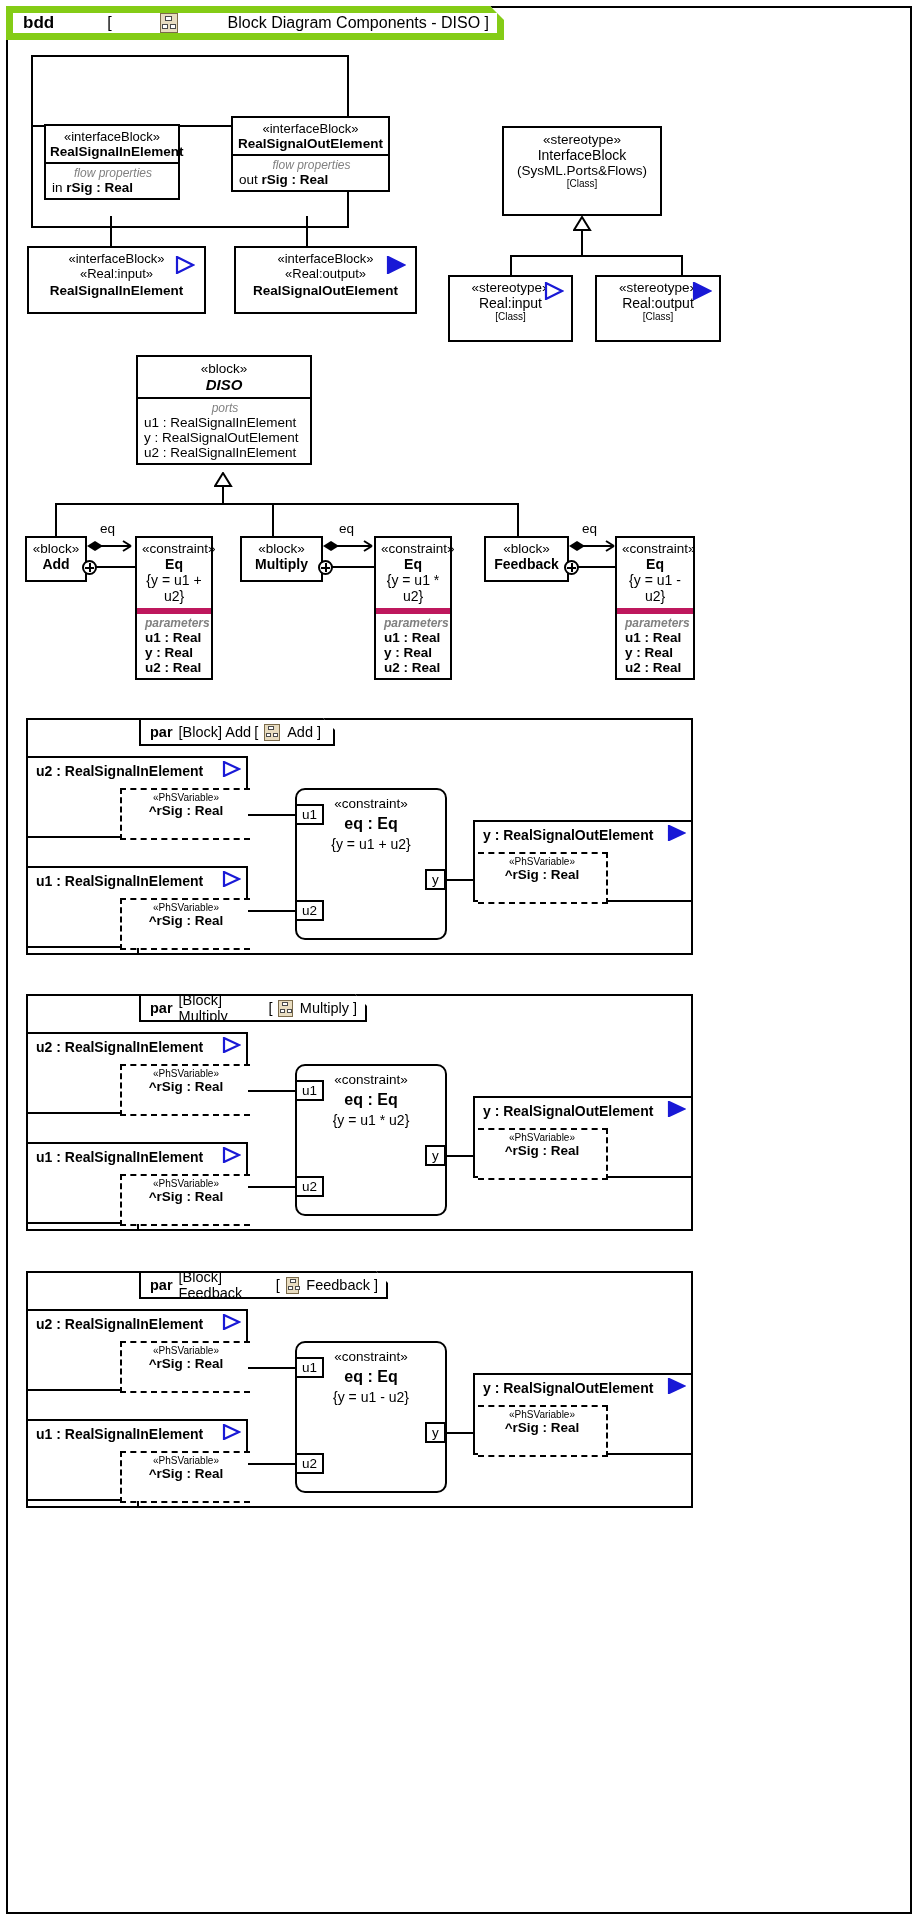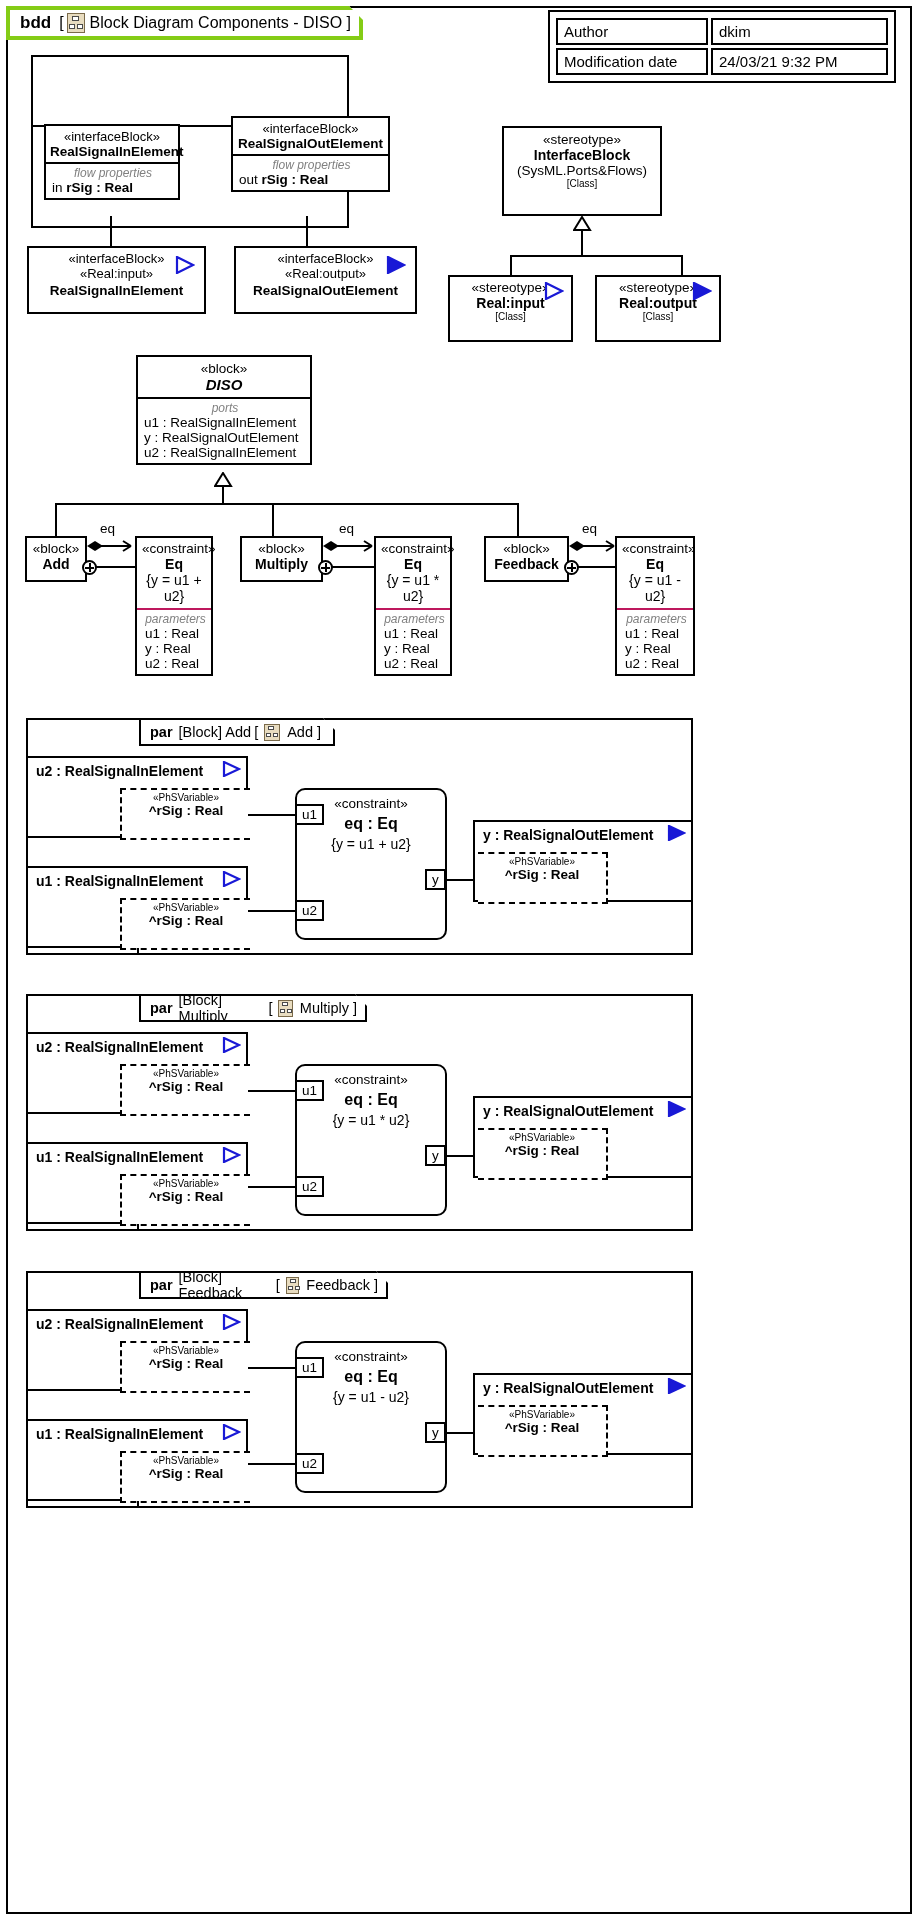--- a/index.html
+++ b/index.html
@@ -8,23 +8,23 @@
 
   #page { position:relative; width:920px; height:1922px; background:#fff; overflow:hidden; }
 
   
   .box { position:absolute; border:2px solid #000; background:#fff; }
 
   
   #frame { position:absolute; left:6px; top:6px; width:906px; height:1908px;
            border:2px solid #000; background:#fff; }
   #frame-tab { position:absolute; left:6px; top:6px; height:34px;
-           border:4px solid #84cc16; background:#fff; display:flex; align-items:center;
+           border:7px solid #84cc16; background:#fff; display:flex; align-items:center;
            padding:0 8px 0 10px; z-index:5;
-           clip-path: polygon(0 0, calc(100% - 14px) 0, 100% 14px, 100% 100%, 0 100%); }
+           clip-path: polygon(0 0, calc(100% - 14px) 0, 100% 14px, 100% 100%, 0 100%); gap: 45px; }
   #frame-tab .kw { font-weight:bold; font-size:17px; margin-right:8px; }
   #frame-tab .nm { font-size:16px; }
   .pkgicon { width:18px; height:20px; margin:0 5px 0 3px; position:relative; display:inline-block;
              vertical-align:middle; }
   .pkgicon .sheet { position:absolute; inset:0; background:#e8dcc0; border:1px solid #7a6a4a; }
   .pkgicon .n1,.pkgicon .n2,.pkgicon .n3 { position:absolute; background:#fff; border:1px solid #4a4a4a; }
   .pkgicon .n1 { width:7px; height:5px; left:5px; top:3px; }
   .pkgicon .n2 { width:6px; height:5px; left:2px; top:11px; }
   .pkgicon .n3 { width:6px; height:5px; left:10px; top:11px; }
 
@@ -54,21 +54,21 @@
   
   .realbox { position:absolute; border:2px solid #000; background:#fff; }
   .realbox .l1,.realbox .l2,.realbox .l3 { text-align:center; }
   .realbox .l1 { font-size:13px; }
   .realbox .l2 { font-size:13px; }
   .realbox .l3 { font-size:13.5px; font-weight:bold; }
 
   
   .stbox { position:absolute; border:2px solid #000; background:#fff; text-align:center; }
   .stbox .s  { font-size:13.5px; }
-  .stbox .n  { font-size:14px; font-weight:bold; }
+  .stbox .n  { font-size:14px; font-weight:normal; }
   .stbox .q  { font-size:13.5px; }
   .stbox .c  { font-size:10px; }
 
   
   #diso { left:136px; top:355px; width:176px; }
   #diso .h { padding:4px; text-align:center; }
   #diso .h .s { font-size:13.5px; }
   #diso .h .n { font-size:15px; font-weight:bold; font-style:italic; }
   #diso .ports { border-top:2px solid #000; padding:2px 4px 3px 6px; }
   #diso .ports .lbl { font-size:12px; color:#808080; font-style:italic; text-align:center; }
@@ -78,21 +78,21 @@
   .blkbox { position:absolute; border:2px solid #000; background:#fff; text-align:center;
             padding:3px 5px; }
   .blkbox .s { font-size:13.5px; }
   .blkbox .n { font-size:14px; font-weight:bold; }
 
   .cstbox { position:absolute; border:2px solid #000; background:#fff; }
   .cstbox .h { text-align:center; padding:3px 5px 4px; }
   .cstbox .h .s { font-size:13.5px; }
   .cstbox .h .n { font-size:14px; font-weight:bold; }
   .cstbox .h .e { font-size:14px; }
-  .cstbox .p { border-top:2px solid #be185d; padding:2px 5px 3px 8px; }
+  .cstbox .p { border-top:6px solid #be185d; padding:2px 5px 3px 8px;font-weight:bold; }
   .cstbox .p .lbl { font-size:12px; color:#808080; font-style:italic; text-align:center; }
   .cstbox .p .v { font-size:13.5px; }
 
   .line { position:absolute; background:#000; }
   .hl { height:2px; } .vl { width:2px; }
 
   .eqlbl { position:absolute; font-size:13.5px; }
 
   .circplus { position:absolute; width:15px; height:15px; border:2px solid #000;
               border-radius:50%; background:#fff; }
@@ -134,34 +134,20 @@
     <span class="nm">[</span>
     <span class="pkgicon">
       <span class="sheet"></span>
         <span class="n1"></span>
         <span class="n2"></span>
         <span class="n3"></span>
     </span>
     <span class="nm">Block Diagram Components - DISO ]</span>
   </div>
 
-  <div id="infotable">
-    <table>
-      <tbody>
-          <tr>
-        <td class="k">Author</td>
-        <td>dkim</td>
-      </tr>
-      <tr>
-        <td class="k">Modification date</td>
-        <td>24/03/21 9:32 PM</td>
-      </tr>
-    </tbody>
-      </table>
-  </div>
 
   <div class="box" id="pkg">
     <div class="body"></div>
   </div>
 
   <div class="ifb" style="left:44px; top:124px; width:136px;">
     <div class="h">
       <div class="s">«interfaceBlock»</div>
       <div class="n">RealSignalInElement</div>
     </div>

